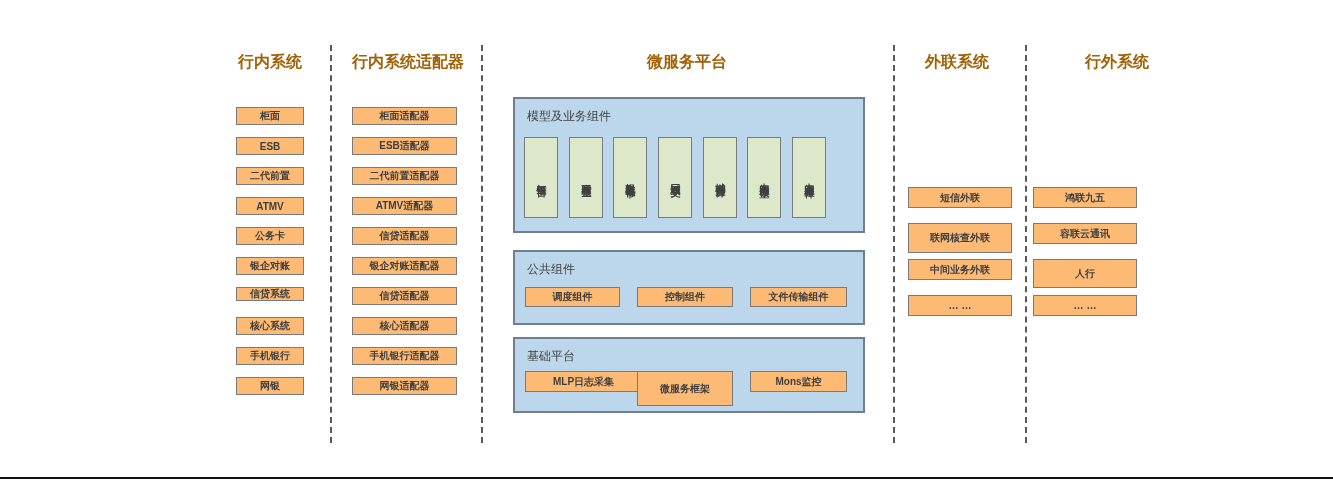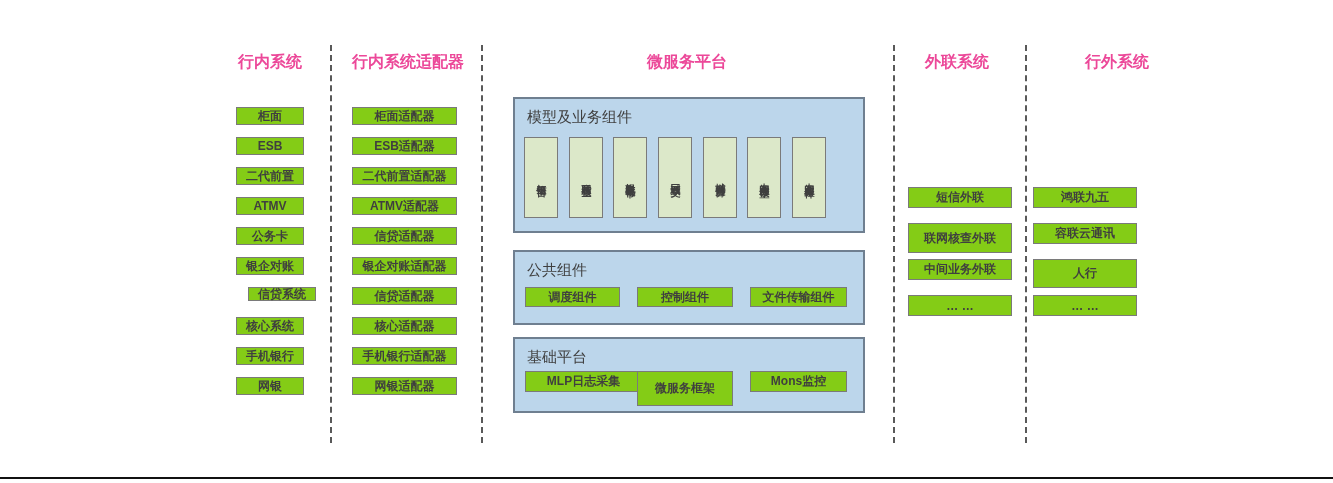--- a/index.html
+++ b/index.html
@@ -5,39 +5,39 @@
   html,body{margin:0;padding:0;background:#fff;}
   .canvas{
     position:relative;
     width:1333px;height:483px;
     background:#ffffff;
     overflow:hidden;
     font-family:"Liberation Sans","DejaVu Sans",sans-serif;
   }
   .hdr{
     position:absolute;top:52px;transform:translateX(-50%);
-    font-weight:bold;font-size:16px;color:#ec4899;white-space:nowrap;
+    font-weight:bold;font-size:16px;color:#a16207;white-space:nowrap;
   }
   .sep{
     position:absolute;top:45px;height:398px;width:0;
     border-left:2px dashed #595959;
   }
   .gbox{
     position:absolute;box-sizing:border-box;
-    background:#84cc16;border:1px solid #7a7a7a;
+    background:#fdba74;border:1px solid #7a7a7a;
     display:flex;align-items:center;justify-content:center;
-    font-weight:bold;font-size:12px;color:#3f3f3f;white-space:nowrap;
+    font-weight:bold;font-size:10px;color:#3f3f3f;white-space:nowrap;
   }
   .panel{
     position:absolute;left:513px;width:352px;box-sizing:border-box;
     background:#bcd6eb;border:2px solid #6f7f90;
   }
   .panel-label{
     position:absolute;left:12px;top:9px;
-    font-size:15px;color:#3f3f3f;white-space:nowrap;
+    font-size:12px;color:#3f3f3f;white-space:nowrap;
   }
   .vbox{
     position:absolute;box-sizing:border-box;
     background:#dce8c9;border:1px solid #7a7a7a;
     display:flex;align-items:center;justify-content:center;
   }
   .vbox span{
     writing-mode:vertical-rl;text-orientation:upright;
     font-weight:bold;font-size:10px;color:#3f3f3f;letter-spacing:1px;
   }
@@ -61,21 +61,21 @@
   <div class="sep" style="left:481px"></div>
   <div class="sep" style="left:893px"></div>
   <div class="sep" style="left:1025px"></div>
 
   <div class="gbox" style="left:236px;top:107px;width:68px;height:18px">柜面</div>
   <div class="gbox" style="left:236px;top:137px;width:68px;height:18px">ESB</div>
   <div class="gbox" style="left:236px;top:167px;width:68px;height:18px">二代前置</div>
   <div class="gbox" style="left:236px;top:197px;width:68px;height:18px">ATMV</div>
   <div class="gbox" style="left:236px;top:227px;width:68px;height:18px">公务卡</div>
   <div class="gbox" style="left:236px;top:257px;width:68px;height:18px">银企对账</div>
-  <div class="gbox" style="left:248px;top:287px;width:68px;height:14px">信贷系统</div>
+  <div class="gbox" style="left:236px;top:287px;width:68px;height:14px">信贷系统</div>
   <div class="gbox" style="left:236px;top:317px;width:68px;height:18px">核心系统</div>
   <div class="gbox" style="left:236px;top:347px;width:68px;height:18px">手机银行</div>
   <div class="gbox" style="left:236px;top:377px;width:68px;height:18px">网银</div>
 
   <div class="gbox" style="left:352px;top:107px;width:105px;height:18px">柜面适配器</div>
   <div class="gbox" style="left:352px;top:137px;width:105px;height:18px">ESB适配器</div>
   <div class="gbox" style="left:352px;top:167px;width:105px;height:18px">二代前置适配器</div>
   <div class="gbox" style="left:352px;top:197px;width:105px;height:18px">ATMV适配器</div>
   <div class="gbox" style="left:352px;top:227px;width:105px;height:18px">信贷适配器</div>
   <div class="gbox" style="left:352px;top:257px;width:105px;height:18px">银企对账适配器</div>

